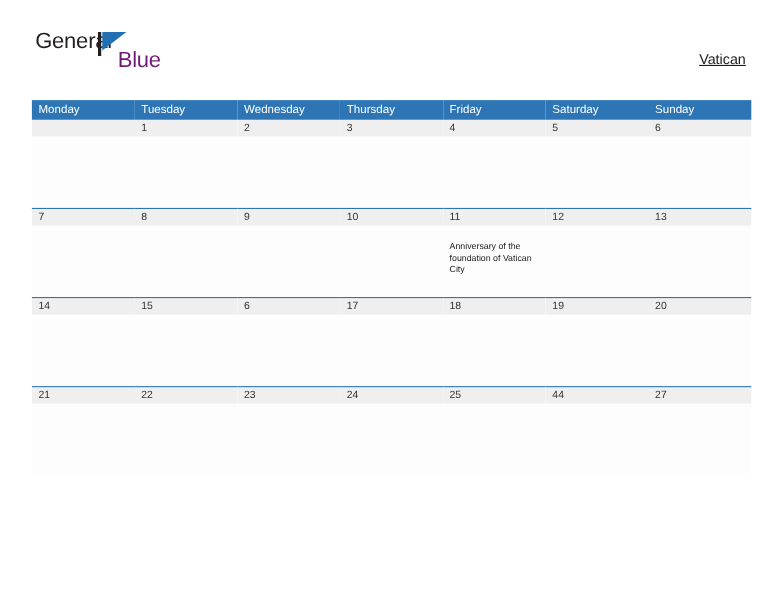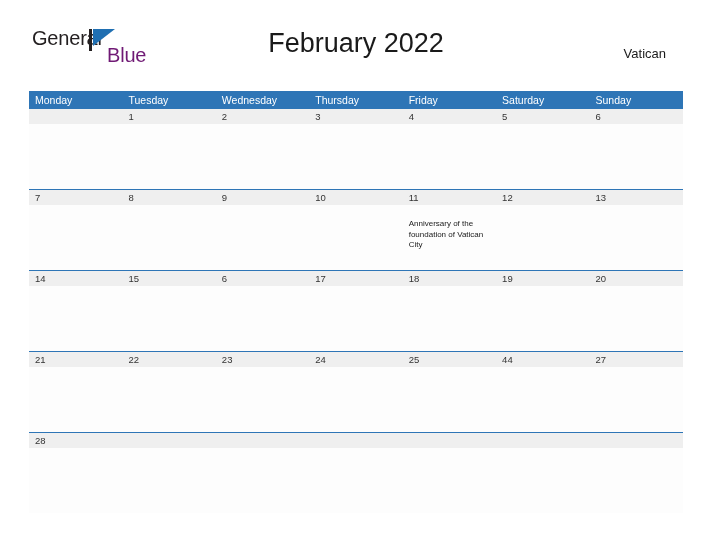--- a/index.html
+++ b/index.html
@@ -64,25 +64,26 @@
     color: #1a1a1a;
     font-weight: normal;
     line-height: 30px;
     margin: 0;
     padding-top: 6px;
     letter-spacing: 0px;
     font-family: "Liberation Sans", sans-serif;
   }
   .country-label {
     position: absolute;
-    right: 46px;
+    right: 34px;
     top: 46px;
     font-size: 13px;
     color: #1a1a1a;
     font-family: "Liberation Sans", sans-serif;
+    text-decoration: underline;
   }
 
   
   .calendar {
     position: absolute;
     left: 29px;
     top: 91px;
     width: 654px;
     border-collapse: collapse;
     table-layout: fixed;
@@ -143,21 +144,20 @@
     <span class="logo-general">General</span>
     <span class="logo-blue">Blue</span>
     <span class="logo-mark">
       <svg width="28" height="22" viewBox="0 0 28 22" xmlns="http://www.w3.org/2000/svg">
         <rect x="0" y="0" width="3" height="22" fill="#231f20"></rect>
         <polygon points="4,0 26,0 4,17" fill="#1f6fb2"></polygon>
       </svg>
     </span>
   </div>
 
-  <h1 class="cal-title">February 2022</h1>
 
   <div class="country-label">Vatican</div>
 </div>
 
 <table class="calendar">
   <thead>
     <tr>
       <th>Monday</th>
       <th>Tuesday</th>
       <th>Wednesday</th>
@@ -288,45 +288,15 @@
       <td>
           <div class="daynum-band">44</div>
           <div class="cell-body"></div>
         </td>
       <td>
           <div class="daynum-band">27</div>
           <div class="cell-body"></div>
         </td>
     </tr>
 
-    <tr class="week-row">
-      <td>
-          <div class="daynum-band">28</div>
-          <div class="cell-body"></div>
-        </td>
-      <td>
-          <div class="daynum-band"></div>
-          <div class="cell-body"></div>
-        </td>
-      <td>
-          <div class="daynum-band"></div>
-          <div class="cell-body"></div>
-        </td>
-      <td>
-          <div class="daynum-band"></div>
-          <div class="cell-body"></div>
-        </td>
-      <td>
-          <div class="daynum-band"></div>
-          <div class="cell-body"></div>
-        </td>
-      <td>
-          <div class="daynum-band"></div>
-          <div class="cell-body"></div>
-        </td>
-      <td>
-          <div class="daynum-band"></div>
-          <div class="cell-body"></div>
-        </td>
-    </tr>
 
   </tbody>
 </table>
 
 </body></html>

